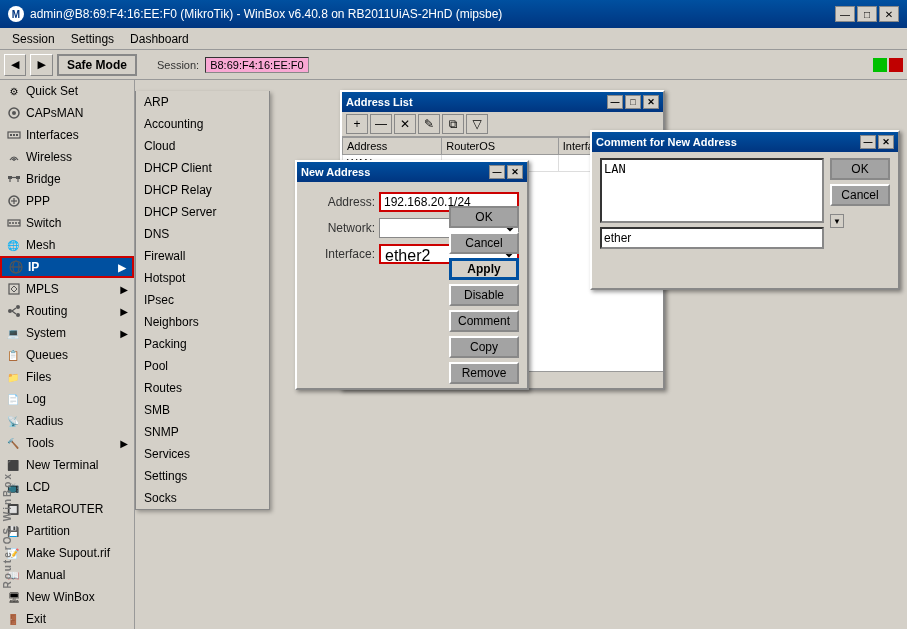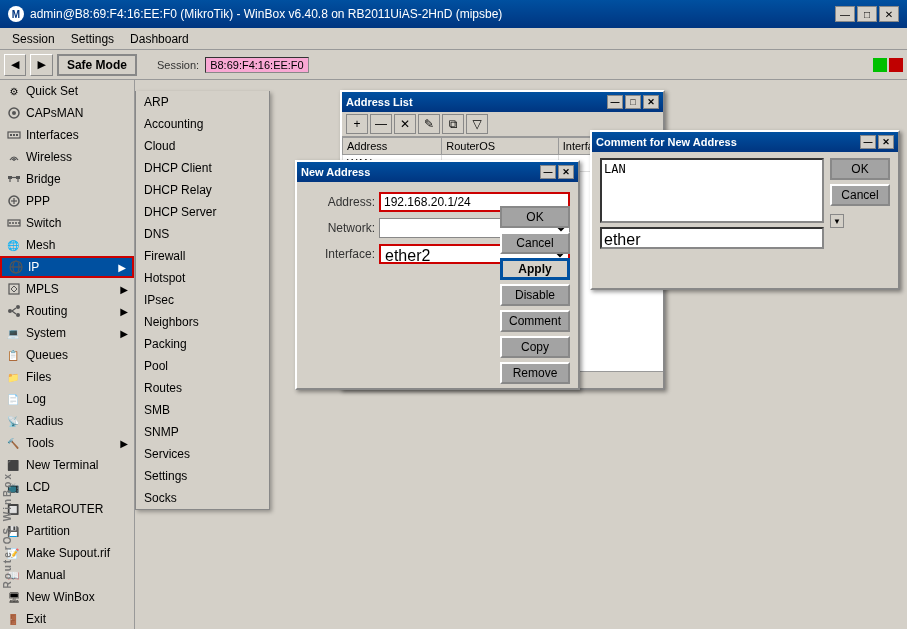--- a/index.html
+++ b/index.html
@@ -284,21 +284,21 @@
       position: absolute;
       bottom: 0;
       left: 0;
       right: 0;
     }
 
     
     .new-address-window {
       left: 160px;
       top: 80px;
-      width: 285px;
+      width: 234px;
       height: 230px;
       z-index: 20;
     }
 
     .form-row {
       display: flex;
       align-items: center;
       margin: 6px 8px;
       gap: 4px;
     }
@@ -476,21 +476,21 @@
             <line x1="9" y1="6" x2="9" y2="8" stroke="#555" stroke-width="1.5"></line>
             <line x1="12" y1="6" x2="12" y2="8" stroke="#555" stroke-width="1.5"></line>
           </svg>
       </span>
       <span>Switch</span>
     </div>
     <div class="sidebar-item">
       <span class="si-icon">🌐</span>
       <span>Mesh</span>
     </div>
-    <div class="sidebar-item selected" style="border: 2px solid #c00;">
+    <div class="sidebar-item selected" style="border: 2px solid #c00; font-weight: bold;">
       <span class="si-icon">
         <svg width="14" height="14">
             <circle cx="7" cy="7" r="6" fill="none" stroke="#555" stroke-width="1.2"></circle>
             <ellipse cx="7" cy="7" rx="3" ry="6" fill="none" stroke="#555" stroke-width="1.2"></ellipse>
             <line x1="1" y1="7" x2="13" y2="7" stroke="#555" stroke-width="1.2"></line>
           </svg>
       </span>
       <span>IP</span>
       <span class="arrow">▶</span>
     </div>
@@ -679,21 +679,21 @@
 
     <div class="window comment-window">
       <div class="window-title-bar">
         <span class="win-title">Comment for New Address</span>
         <div class="window-btn">—</div>
         <div class="window-btn">✕</div>
       </div>
       <div style="display:flex; padding:6px 8px; gap:6px;">
         <div style="flex:1; display:flex; flex-direction:column;">
           <textarea style="width: 100%; height: 65px; border: 2px inset rgb(136, 136, 136); resize: none; font-size: 12px; padding: 2px;">LAN</textarea>
-          <div style="margin-top:4px; background:white; border:2px inset #888; padding:2px; font-size:16px; height:22px; overflow:hidden;">
+          <div style="margin-top:4px; background:white; border:2px inset #888; padding:2px; font-size:12px; height:22px; overflow:hidden;">
             <span>ether</span>
           </div>
         </div>
         <div style="display:flex; flex-direction:column; gap:4px;">
           <div class="win-btn ok-btn" style="width:60px;">OK</div>
           <div class="win-btn" style="width:60px;">Cancel</div>
 
           <div style="width:14px; height:14px; background:#d4d0c8; border:1px solid #888; display:flex; align-items:center; justify-content:center; font-size:8px; cursor:pointer; margin-top:4px;">▼</div>
         </div>
       </div>

